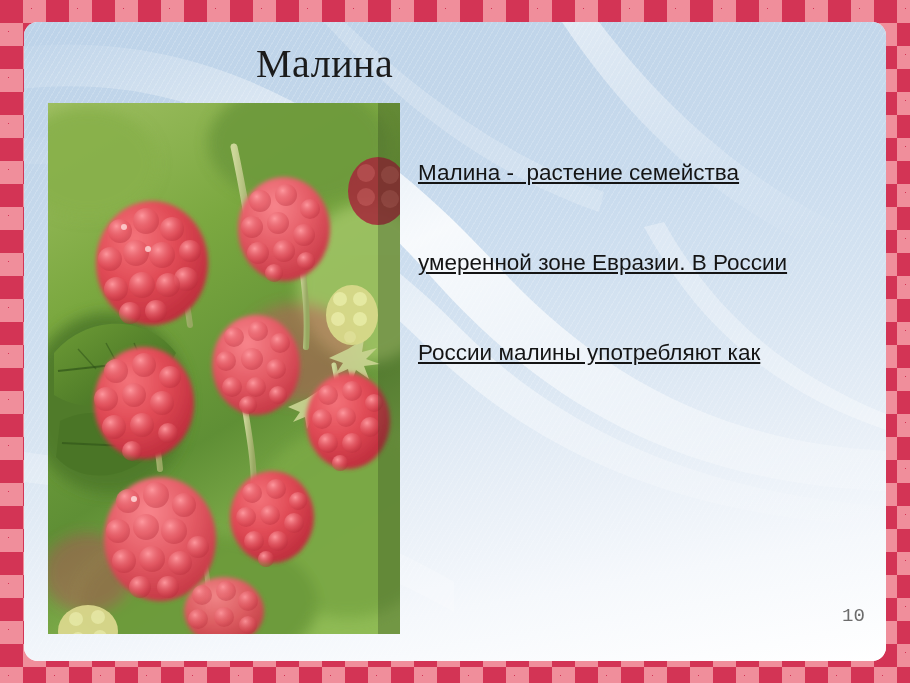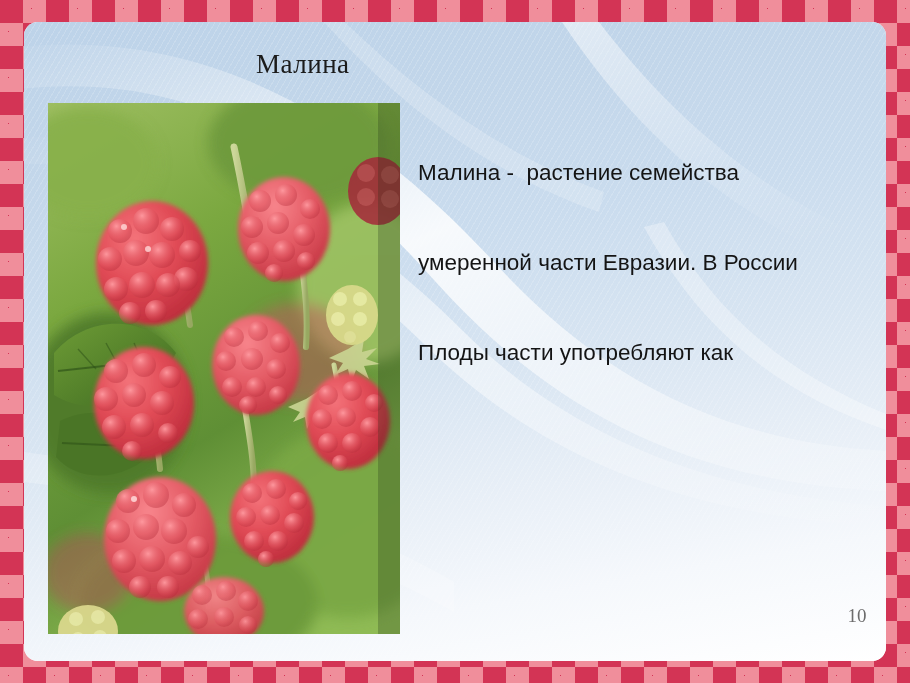--- a/index.html
+++ b/index.html
@@ -85,21 +85,21 @@
     width: 862px;
     height: 639px;
   }
 
   
   .title {
     position: absolute;
     left: 232px;
     top: 18px;
     font-family: "Liberation Serif", serif;
-    font-size: 27px;
+    font-size: 40px;
     line-height: 48px;
     color: #1b1b1b;
     letter-spacing: 0.5px;
     white-space: nowrap;
   }
 
   
   .photo {
     position: absolute;
     left: 24px;
@@ -119,30 +119,30 @@
     width: 452px;
     font-family: "Liberation Sans", sans-serif;
     font-size: 22.5px;
     line-height: 30px;
     color: #141414;
     white-space: pre-wrap;
   }
   .bodytext p {
     margin: 0;
     white-space: pre-wrap;
+    text-decoration: underline;
   }
 
   
   .slide-number {
     position: absolute;
     left: 818px;
     top: 583px;
     width: 30px;
-    text-align: center;
-    font-family: Liberation Serif, serif;
+    font-family: Liberation Mono, monospace;
     font-size: 19px;
     color: #6c6c6c;
   }
 </style>
 </head>
 <body>
 
 <div class="slide">
 
   <div class="border-frame"></div>
@@ -410,22 +410,22 @@
           <circle cx="318" cy="94" r="9" fill="#c8485a" opacity="0.7"></circle>
           <circle cx="342" cy="96" r="9" fill="#c8485a" opacity="0.7"></circle>
         </g>
 
         <rect x="330" y="0" width="22" height="531" fill="#1d2c12" opacity="0.25"></rect>
       </svg>
     </div>
 
     <div class="bodytext">
       <p>Малина -  растение семейства</p>
-      <p>умеренной части Евразии. В России</p>
-      <p>Плоды части употребляют как</p>
+      <p>умеренной зоне Евразии. В России</p>
+      <p>России малины употребляют как</p>
       
       
       
       
       
       
       
       
       
       

